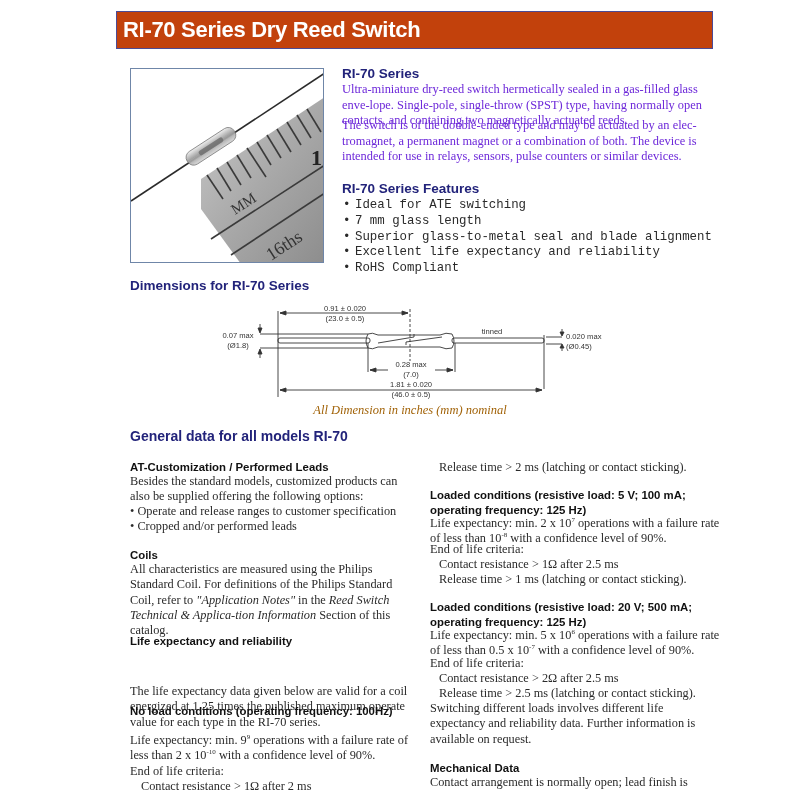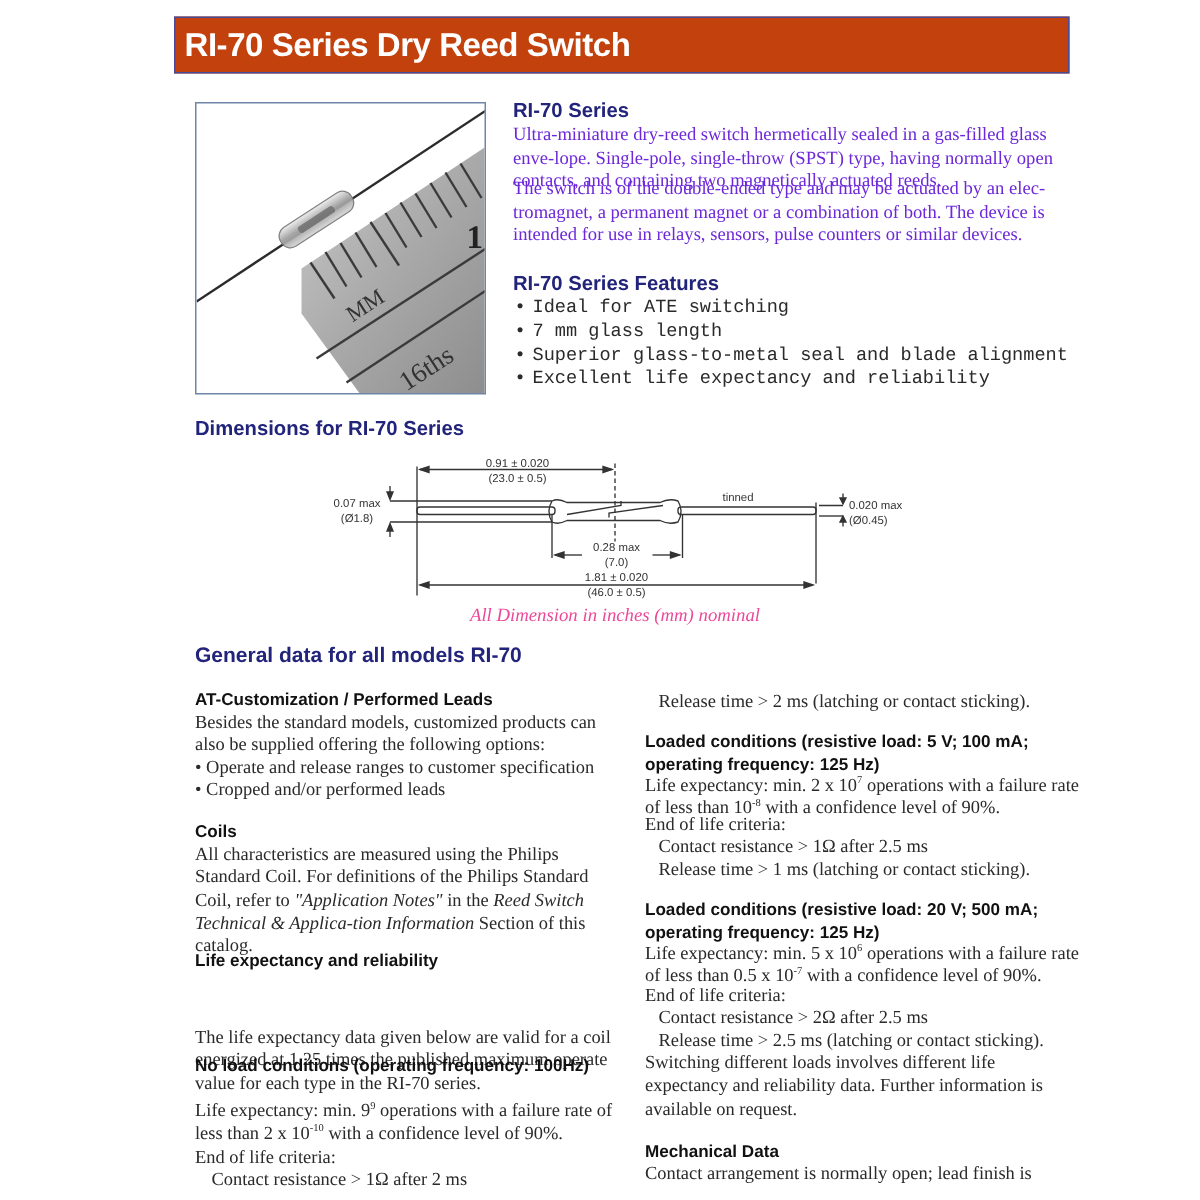--- a/index.html
+++ b/index.html
@@ -30,21 +30,21 @@
   }
   .feat-list { position: absolute; left: 342px; top: 198px; margin: 0; padding: 0; list-style: none;
     font-family: Liberation Mono, monospace; font-size: 12.4px; line-height: 15.8px; color: #2a2a2a; }
   .feat-list li { position: relative; padding-left: 13px; }
   .feat-list li::before { content: "•"; position: absolute; left: 1px; top: 0; }
 
   #diagram { position: absolute; left: 200px; top: 297px; width: 420px; height: 105px; }
   #diagram text { font-family: "Liberation Sans", "DejaVu Sans", sans-serif; font-size: 7.6px; fill: #333; }
 
   .caption { position: absolute; left: 200px; top: 403px; width: 420px; text-align: center;
-    font-family: "Liberation Serif", "DejaVu Serif", serif; font-style: italic; font-size: 12.5px; color: #ec4899; }
+    font-family: "Liberation Serif", "DejaVu Serif", serif; font-style: italic; font-size: 12.5px; color: #a16207; }
 
   .sub-h {
     position: absolute; font-family: "Liberation Sans", "DejaVu Sans", sans-serif;
     font-weight: bold; font-size: 11.4px; color: #111; line-height: 14.5px; margin: 0;
   }
   .body-t {
     position: absolute; font-family: "Liberation Serif", "DejaVu Serif", serif;
     font-size: 12.3px; line-height: 15.3px; color: #2a2a2a; margin: 0;
   }
   .indent { padding-left: 11px; }
@@ -107,20 +107,21 @@
 <div class="h-blue" style="left:342px; top:66px; font-size:13.5px;">RI-70 Series</div>
 <p class="para" style="left:342px; top:82px; width:372px;">Ultra-miniature dry-reed switch hermetically sealed in a gas-filled glass enve-lope. Single-pole, single-throw (SPST) type, having normally open contacts, and containing two magnetically actuated reeds.</p>
 <p class="para" style="left:342px; top:118px; width:372px;">The switch is of the double-ended type and may be actuated by an elec-tromagnet, a permanent magnet or a combination of both. The device is intended for use in relays, sensors, pulse counters or similar devices.</p>
 
 <div class="h-blue" style="left:342px; top:181px; font-size:13.5px;">RI-70 Series Features</div>
 <ul class="feat-list">
   <li>Ideal for ATE switching</li>
   <li>7 mm glass length</li>
   <li>Superior glass-to-metal seal and blade alignment</li>
   <li>Excellent life expectancy and reliability</li>
+  <li>RoHS Compliant</li>
 </ul>
 
 <div class="h-blue" style="left:130px; top:278px; font-size:13.5px;">Dimensions for RI-70 Series</div>
 
 <svg id="diagram" viewBox="0 0 420 105">
   <g stroke="#333" stroke-width="0.9" fill="none">
 
     <line x1="78" y1="14" x2="78" y2="100"></line>
     <line x1="543" y1="0" x2="543" y2="0"></line>
     <line x1="410" y1="38" x2="410" y2="92" transform="translate(-66,0)"></line>

